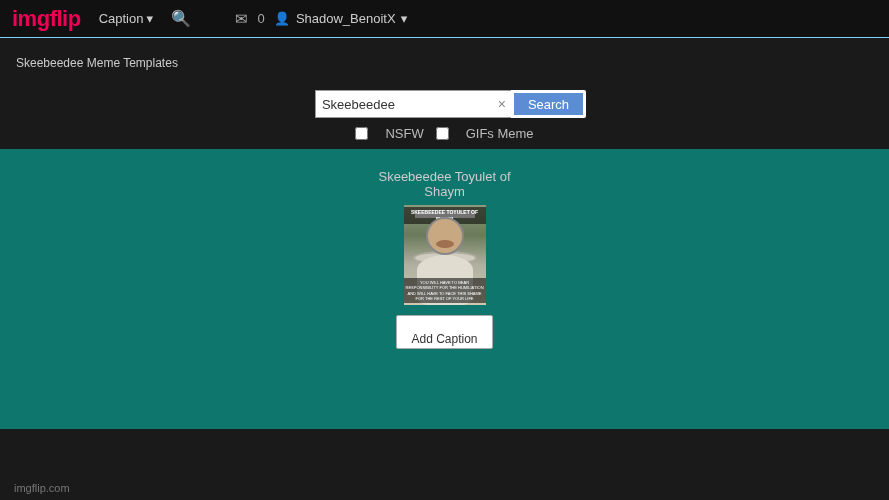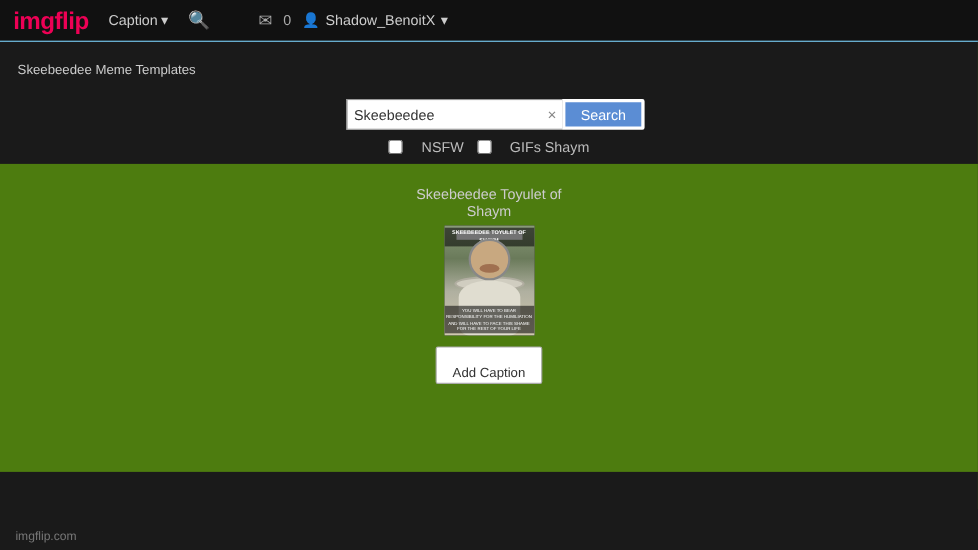--- a/index.html
+++ b/index.html
@@ -151,21 +151,21 @@
       font-size: 13px;
       color: #bbb;
     }
     .filter-item input[type="checkbox"] {
       accent-color: #5b8dd4;
       cursor: pointer;
     }
 
     
     #results-area {
-      background: #4d7c0f;
+      background: #0f766e;
       margin: 0;
       padding: 20px;
       min-height: 280px;
       display: flex;
       justify-content: center;
       align-items: flex-start;
     }
 
     #meme-card {
       display: flex;
@@ -336,21 +336,21 @@
     </div>
     <button id="search-button">Search</button>
   </div>
   <div id="filter-row">
     <label class="filter-item">
       <input type="checkbox" style="">
       <span>NSFW</span>
     </label>
     <label class="filter-item">
       <input type="checkbox" style="">
-      <span>GIFs Shaym</span>
+      <span>GIFs Meme</span>
     </label>
   </div>
 </div>
 
 <div id="results-area">
   <div id="meme-card">
     <div id="meme-title">
       <span>Skeebeedee Toyulet of</span><br>
       <span>Shaym</span>
     </div>

